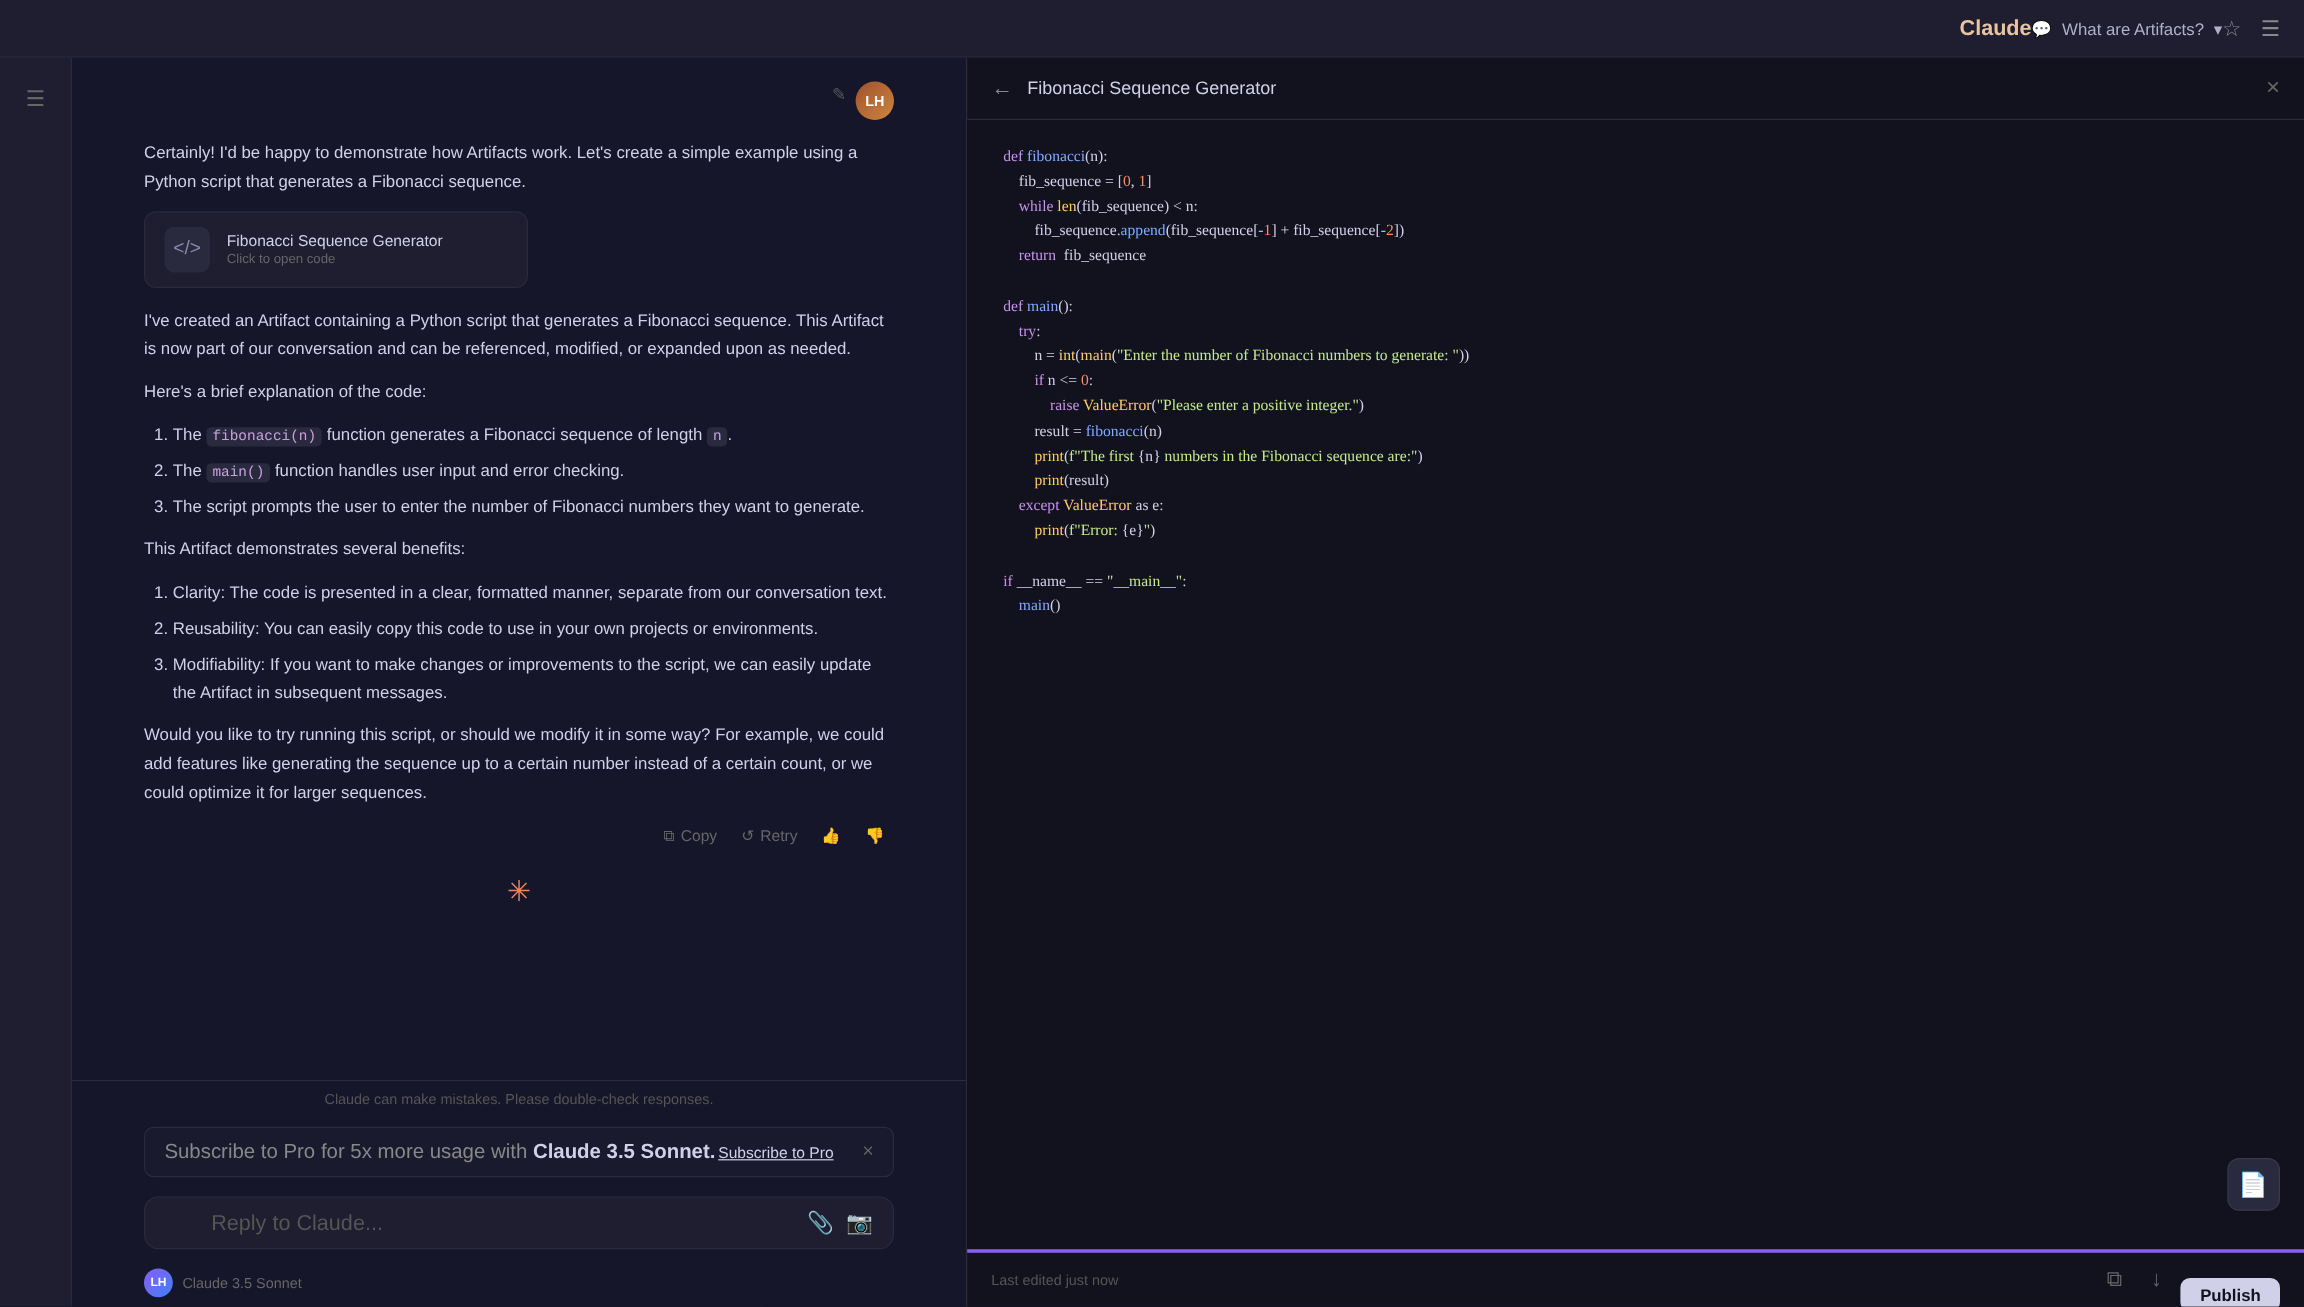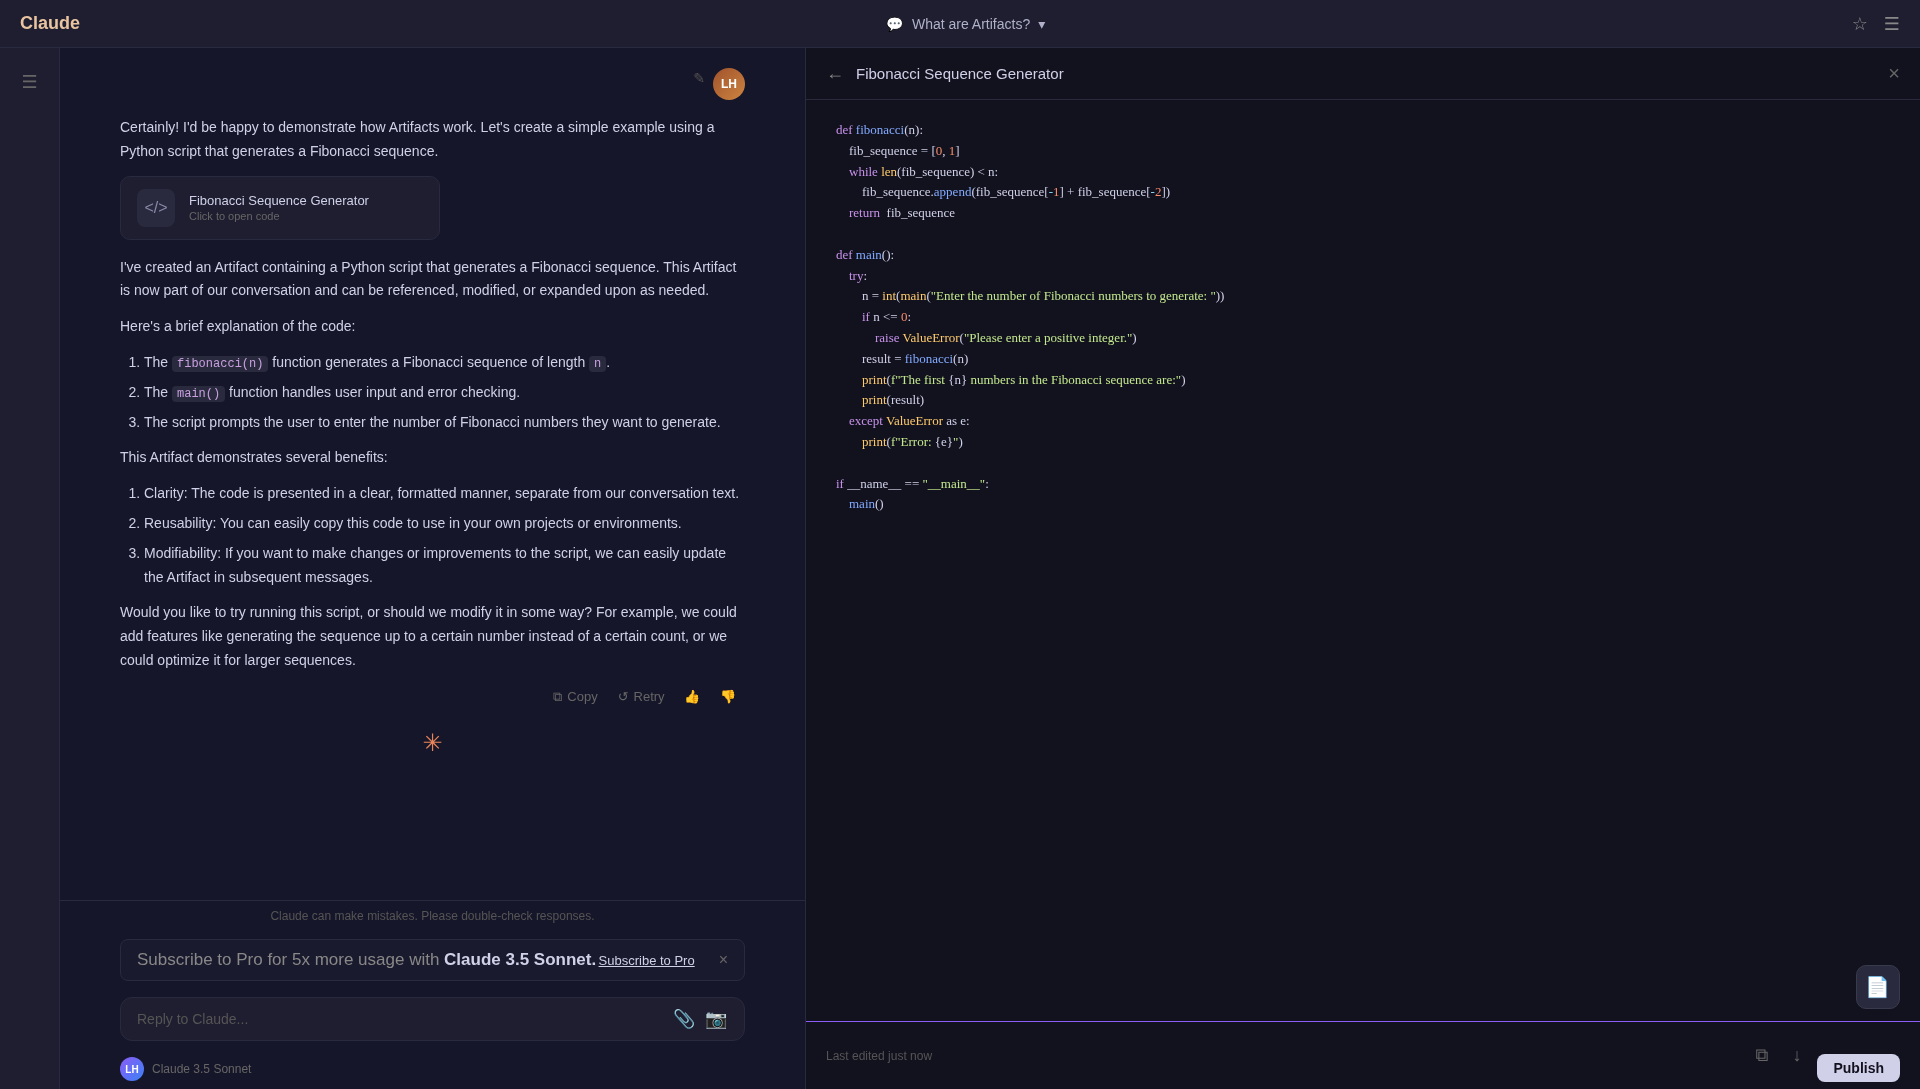--- a/index.html
+++ b/index.html
@@ -13,21 +13,21 @@
       overflow: hidden;
       display: flex;
       flex-direction: column;
     }
 
     
     .topbar {
       background: #1e1e30;
       display: flex;
       align-items: center;
-      justify-content: space-between;
+      justify-content: flex-end;
       padding: 0 20px;
       height: 48px;
       border-bottom: 1px solid #2a2a3e;
       flex-shrink: 0;
     }
     .topbar-logo {
       color: #e8c4a0;
       font-size: 18px;
       font-weight: 600;
     }
@@ -270,22 +270,23 @@
       display: flex;
       align-items: center;
       padding: 10px 16px;
       gap: 10px;
     }
     .input-field {
       flex: 1;
       background: none;
       border: none;
       color: #d0d0e8;
-      font-size: 14px;
+      font-size: 18px;
       outline: none;
+      margin-left: 39px;
     }
     .input-field::placeholder { color: #555; }
     .input-icon {
       color: #666;
       font-size: 18px;
       cursor: pointer;
     }
     .bottom-model-info {
       display: flex;
       align-items: center;
@@ -374,22 +375,22 @@
     .bi { color: #ffcb6b; } 
     .plain { color: #d0d0e8; }
     .var { color: #d0d0e8; }
 
     
     .artifact-panel-footer {
       display: flex;
       align-items: center;
       justify-content: space-between;
       padding: 10px 20px;
-      border-top: 1px solid #8b5cf6;
-      height: 68px;
+      border-top: 3px solid #8b5cf6;
+      height: 48px;
     }
     .footer-left {
       color: #555;
       font-size: 12px;
     }
     .footer-right {
       display: flex;
       align-items: center;
       gap: 8px;
     }

